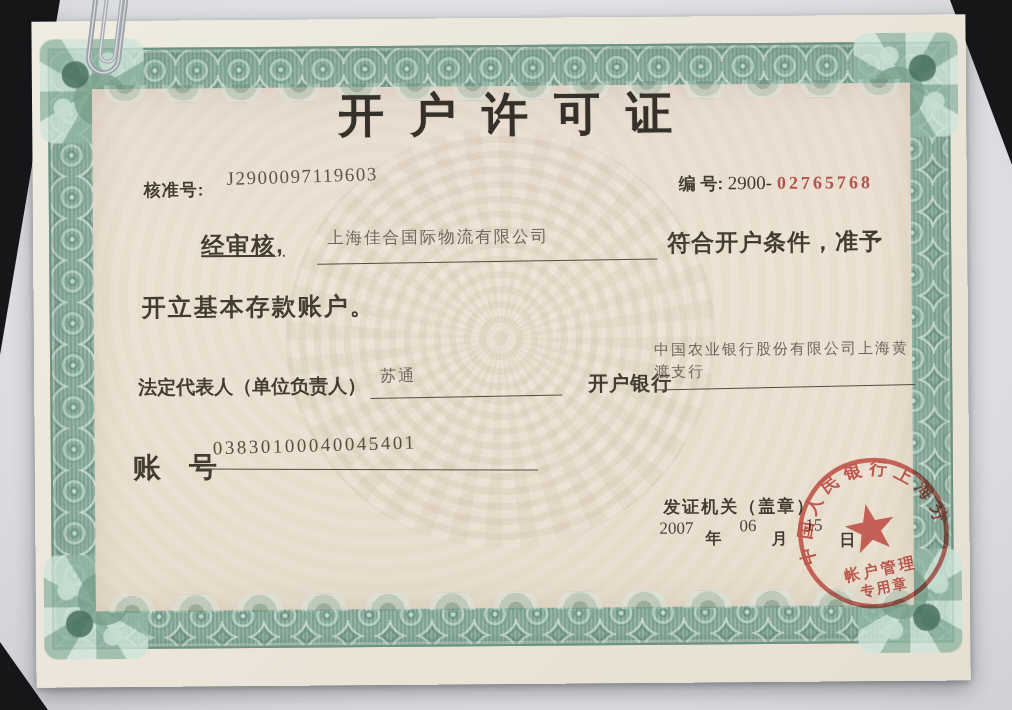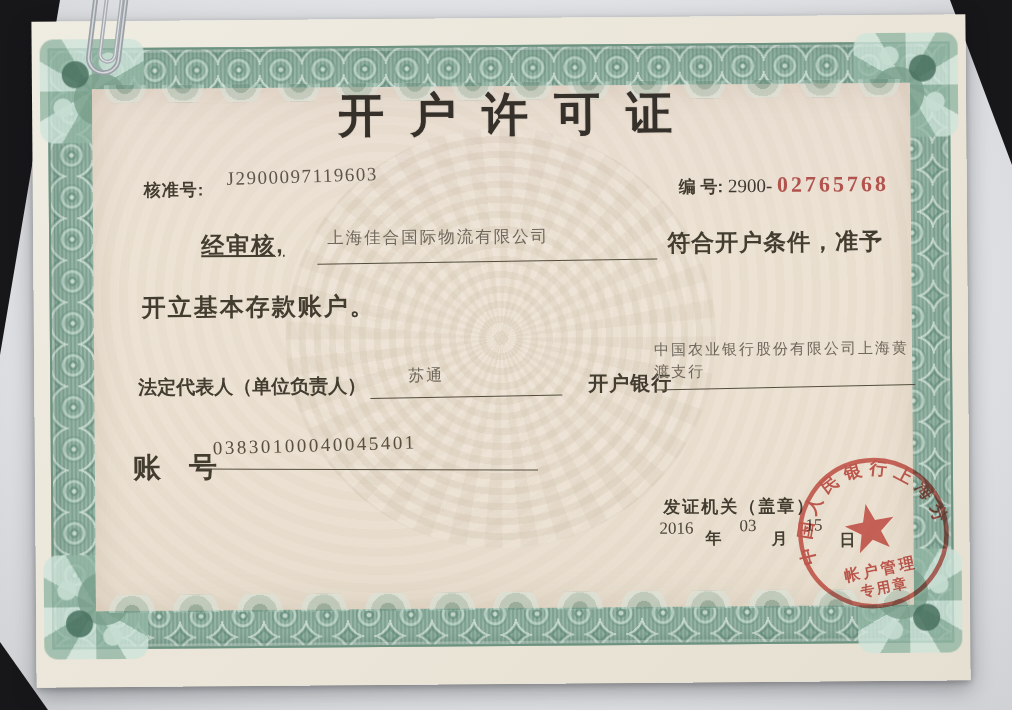--- a/index.html
+++ b/index.html
@@ -84,30 +84,30 @@
   }
   .lab{font-weight:700;color:#433d30;}
   .val{font-family:"Liberation Serif",serif;color:#5d564a;}
   .ul{position:absolute;border-bottom:1.6px solid #544e3f;height:0;}
 
   .approval-label{left:111px;top:158px;font-size:17px;letter-spacing:1px;}
   .approval-value{left:194px;top:146px;font-size:19px;letter-spacing:1.5px;transform:rotate(-1.4deg);}
 
   .serial{left:646px;top:156px;font-size:17px;}
   .serial .pfx{font-size:19px;color:#3f3a31;font-family:Liberation Serif, serif;}
-  .serial .red{font-family:"Liberation Serif",serif;color:#b2534e;font-size:22px;letter-spacing:3px;font-weight:700;}
+  .serial .red{font-family:"Liberation Serif",serif;color:#b2534e;font-size:18px;letter-spacing:3px;font-weight:700;}
 
   .review-prefix{left:168px;top:210px;font-size:23px;letter-spacing:2px;text-decoration:underline;}
   .company{left:294px;top:208px;font-size:16.5px;letter-spacing:2px;color:#6e675b;}
   .ul.company-ul{left:284px;top:243px;width:340px;transform:rotate(-0.4deg);}
   .review-suffix{left:634px;top:211px;font-size:23px;letter-spacing:1px;}
   .review-line2{left:108px;top:271px;font-size:24px;letter-spacing:2px;}
 
   .rep-label{left:104px;top:354px;font-size:19px;}
-  .rep-value{left:346px;top:347px;font-size:16px;letter-spacing:2px;color:#6e675b;margin-left:28px;}
+  .rep-value{left:346px;top:347px;font-size:16px;letter-spacing:2px;color:#6e675b;}
   .ul.rep-ul{left:336px;top:378px;width:192px;transform:rotate(-0.6deg);}
   .bank-label{left:554px;top:353px;font-size:20px;letter-spacing:1px;font-family:Liberation Mono, monospace;}
   .bank-value{left:620px;top:322px;width:262px;font-size:15px;line-height:22px;letter-spacing:2px;color:#6e675b;white-space:normal;}
   .ul.bank-ul{left:621px;top:371px;width:260px;transform:rotate(-0.8deg);}
 
   .account-label{left:98px;top:428px;font-size:28px;}
   .account-value{left:178px;top:415px;font-size:19px;letter-spacing:2.5px;transform:rotate(-1.2deg);color:#57503f;}
   .ul.account-ul{left:165px;top:450px;width:338px;transform:rotate(0.6deg);}
 
   .issuer-label{left:628px;top:479px;font-size:17px;letter-spacing:2px;}
@@ -167,23 +167,23 @@
     <div class="t lab bank-label">开户银行</div>
     <div class="t val bank-value">中国农业银行股份有限公司上海黄渡支行</div>
     <div class="ul bank-ul"></div>
 
     <div class="t lab account-label">账　号</div>
     <div class="t val account-value">03830100040045401</div>
     <div class="ul account-ul"></div>
 
     <div class="t lab issuer-label">发证机关（盖章）</div>
     <div class="t date-row">
-      <span class="d-num d-y">2016</span>
+      <span class="d-num d-y">2007</span>
       <span class="d-unit d-yu">年</span>
-      <span class="d-num d-m">03</span>
+      <span class="d-num d-m">06</span>
       <span class="d-unit d-mu">月</span>
       <span class="d-num d-d">15</span>
       <span class="d-unit d-du">日</span>
     </div>
 
     <div class="seal">
       <svg width="164" height="164" viewBox="0 0 164 164">
         <defs>
           <path id="sealArc" d="M 21,102 A 63,63 0 1 1 143,102" fill="none"></path>
         </defs>

